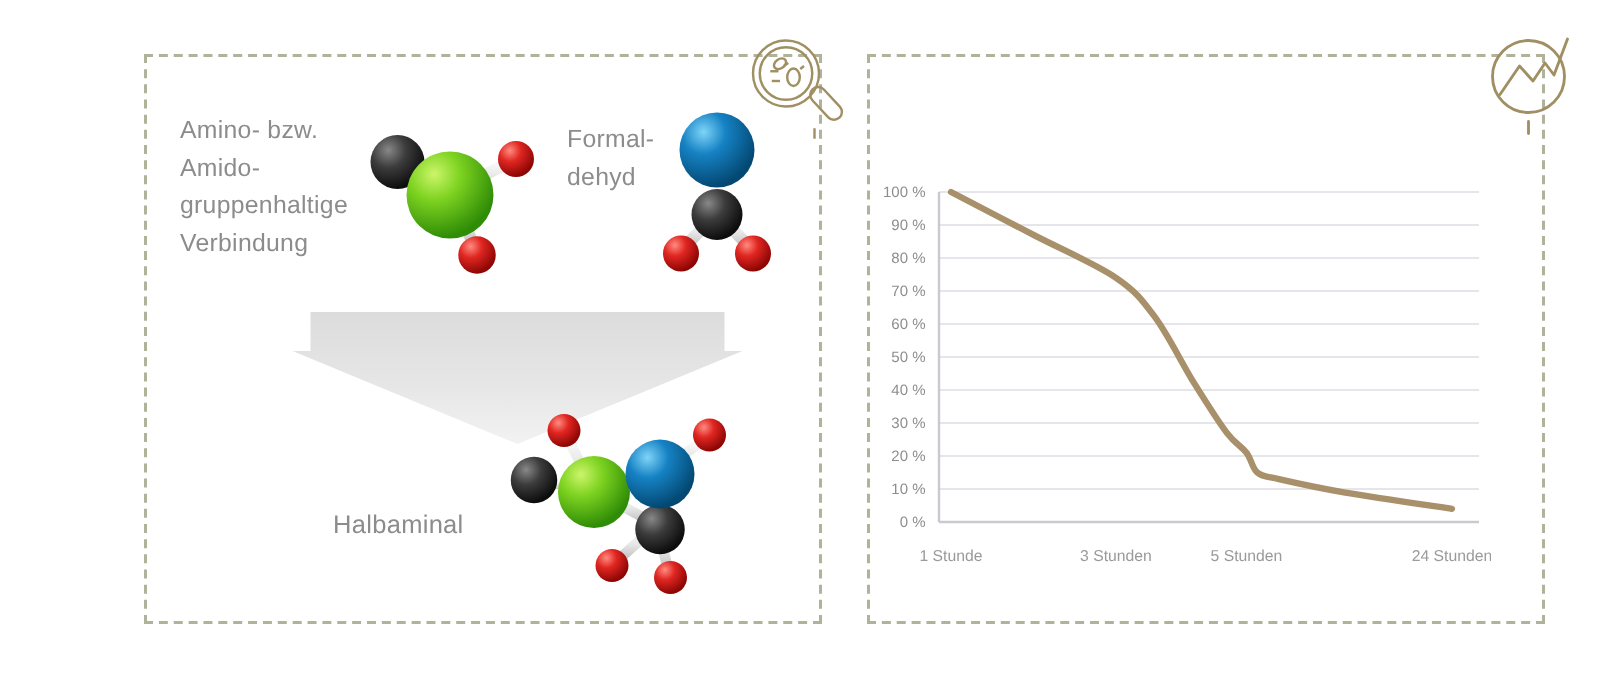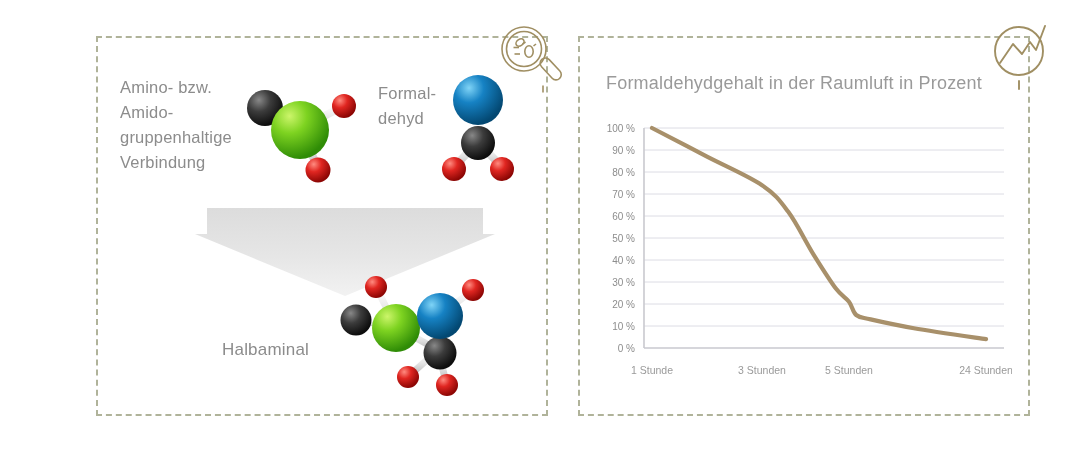--- a/index.html
+++ b/index.html
@@ -47,21 +47,21 @@
   .molecule{position:absolute;}
   #mol-amino{left:232px;top:76px;width:140px;height:120px;}
   #mol-formaldehyd{left:432px;top:68px;width:92px;height:124px;}
   #mol-halbaminal{left:330px;top:272px;width:172px;height:130px;}
 
   
   #chart-title{
     position:absolute;left:606px;top:73px;
     color:#9a9a9a;font-size:18px;letter-spacing:.2px;white-space:nowrap;
   }
-  #chart-area{position:absolute;left:592px;top:120px;width:420px;height:265px;}
+  #chart-area{position:absolute;left:574px;top:120px;width:420px;height:265px;}
   #chart-svg{display:block;}
 
   .ytick{font-size:10px;fill:#8d8d8d;font-family:"Liberation Sans",sans-serif;}
   .xtick{font-size:10.5px;fill:#9a9a9a;font-family:"Liberation Sans",sans-serif;}
 </style>
 </head>
 <body>
 
 <div class="stage">
 
@@ -189,21 +189,20 @@
   <div class="panel" id="panel-right"></div>
 
   <div class="corner-icon" id="icon-trend">
     <svg width="74" height="74" viewBox="0 0 74 74" fill="none" stroke="#a08f63" stroke-width="1.9" stroke-linecap="round" stroke-linejoin="round">
       <circle cx="33" cy="31" r="24"></circle>
       <polyline points="14,43 27,24 36,34 44,22 50,30 59,6"></polyline>
       <line x1="33" y1="61" x2="33" y2="69"></line>
     </svg>
   </div>
 
-  <div id="chart-title">Formaldehydgehalt in der Raumluft in Prozent</div>
 
   <div id="chart-area">
     <svg id="chart-svg" width="420" height="265" viewBox="0 0 420 265">
         <line x1="52" y1="8" x2="412" y2="8" stroke="#dcdce4" stroke-width="1"></line>
         <text x="43" y="11.5" text-anchor="end" class="ytick">100 %</text>
         <line x1="52" y1="30" x2="412" y2="30" stroke="#dcdce4" stroke-width="1"></line>
         <text x="43" y="33.5" text-anchor="end" class="ytick">90 %</text>
         <line x1="52" y1="52" x2="412" y2="52" stroke="#dcdce4" stroke-width="1"></line>
         <text x="43" y="55.5" text-anchor="end" class="ytick">80 %</text>
         <line x1="52" y1="74" x2="412" y2="74" stroke="#dcdce4" stroke-width="1"></line>

